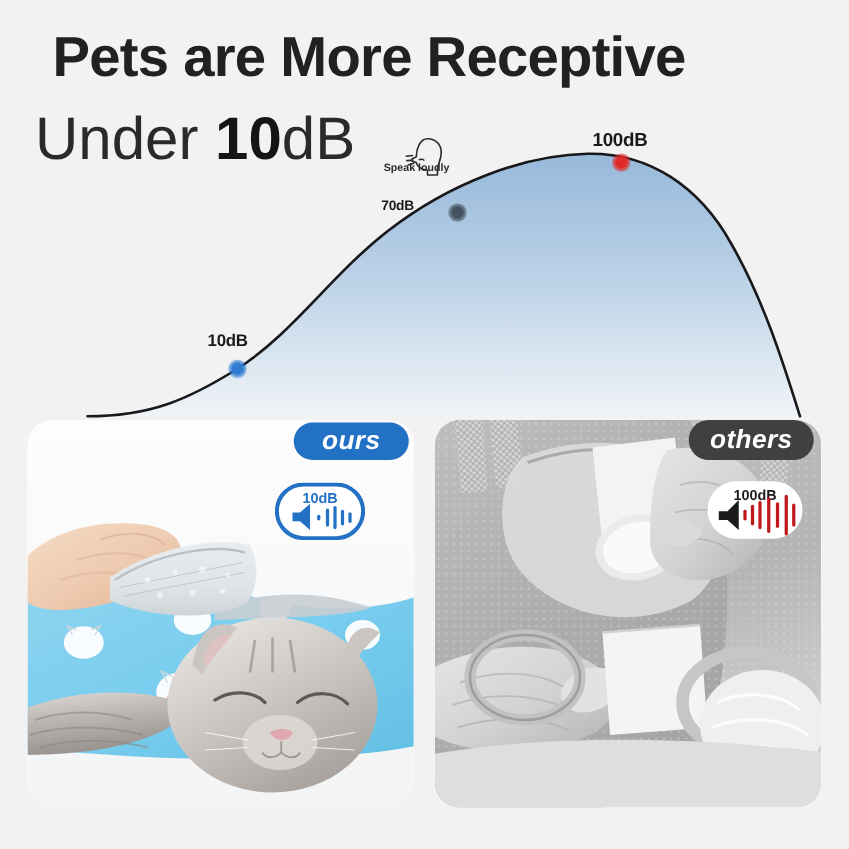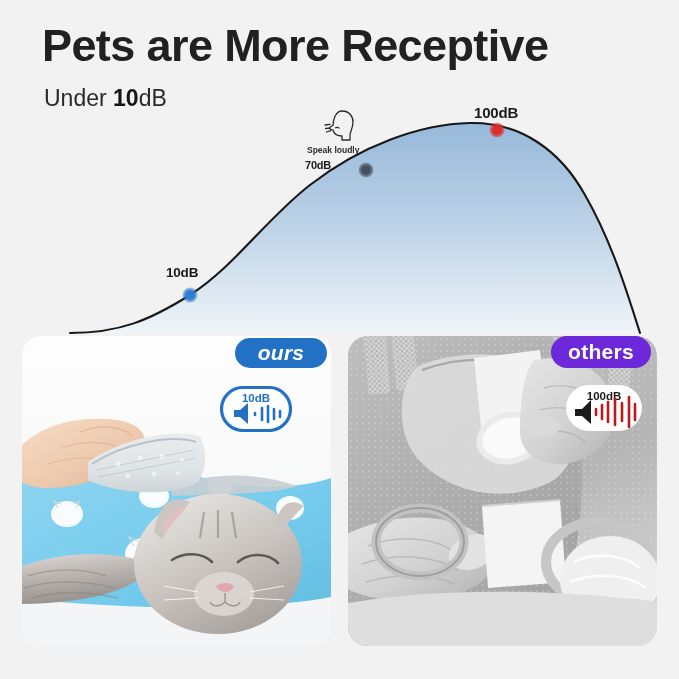--- a/index.html
+++ b/index.html
@@ -26,23 +26,23 @@
     top: 22px;
     font-size: 45px;
     font-weight: 800;
     letter-spacing: -0.6px;
     color: #212121;
     line-height: 1.05;
     white-space: nowrap;
   }
   .subhead {
     position: absolute;
-    left: 44px;
+    left: 28px;
     top: 86px;
-    font-size: 23px;
+    font-size: 48px;
     font-weight: 300;
     color: #2a2a2a;
     line-height: 1.1;
     white-space: nowrap;
   }
   .subhead .hl {
     font-weight: 800;
     color: #151515;
   }
 
@@ -66,21 +66,21 @@
     letter-spacing: -0.2px;
     white-space: nowrap;
   }
   #label-10db  { left: 166px; top: 265px; }
   #label-70db  { left: 305px; top: 159px; font-size: 11px; }
   #label-100db { left: 474px; top: 104px; font-size: 15px; }
 
   .speak-caption {
     position: absolute;
     left: 307px;
-    top: 145px;
+    top: 129px;
     font-size: 8.5px;
     font-weight: 600;
     color: #2b2b2b;
     white-space: nowrap;
   }
   .speak-icon {
     position: absolute;
     left: 320px;
     top: 107px;
     width: 40px;
@@ -125,22 +125,23 @@
     height: 30px;
     background: #2271c4;
     color: #ffffff;
     font-style: italic;
   }
   #tag-others {
     left: 551px;
     top: 336px;
     width: 100px;
     height: 32px;
-    background: #6d28d9;
+    background: #404040;
     color: #ffffff;
+    font-style: italic;
   }
 
   
   .chip {
     position: absolute;
     z-index: 7;
   }
   #chip-10db  { left: 220px; top: 386px; width: 72px; height: 46px; }
   #chip-100db { left: 565px; top: 384px; width: 78px; height: 48px; }
 </style>

